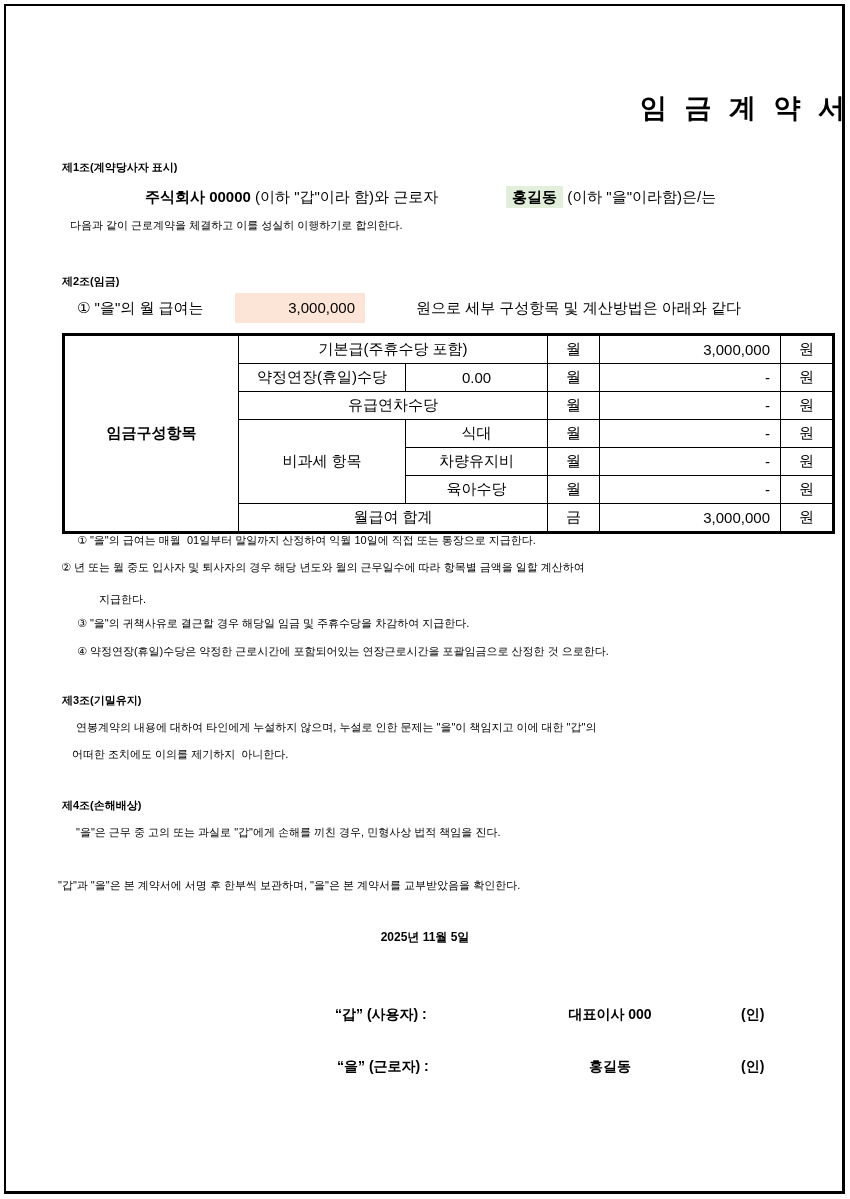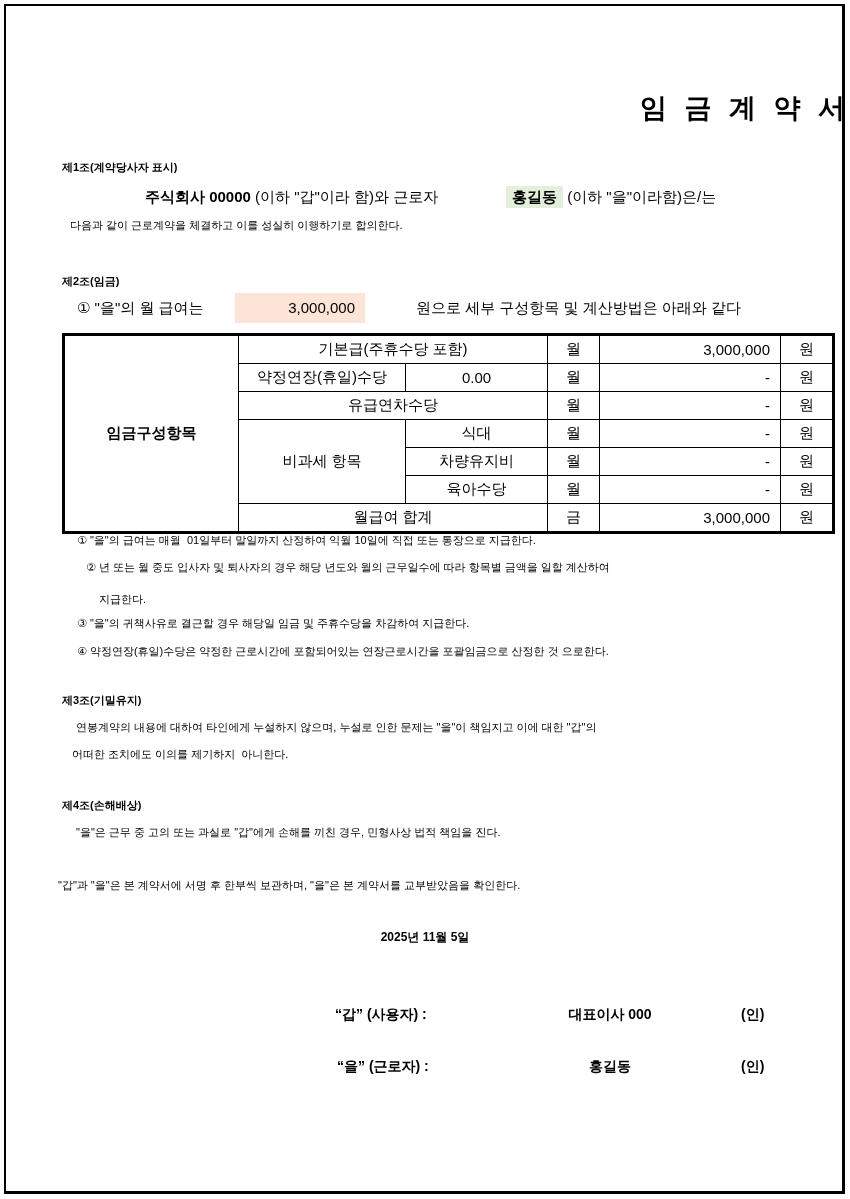--- a/index.html
+++ b/index.html
@@ -178,21 +178,21 @@
       <tr>
         <td colspan="2">월급여 합계</td>
         <td>금</td>
         <td class="amt">3,000,000</td>
         <td>원</td>
       </tr>
     </tbody>
   </table>
 
   <div class="line" style="top:530px; left:77px;">① "을"의 급여는 매월  01일부터 말일까지 산정하여 익월 10일에 직접 또는 통장으로 지급한다.</div>
-  <div class="line" style="top:557px; left:86px;">② 년 또는 월 중도 입사자 및 퇴사자의 경우 해당 년도와 월의 근무일수에 따라 항목별 금액을 일할 계산하여</div>
+  <div class="line" style="top:557px; left:61px;">② 년 또는 월 중도 입사자 및 퇴사자의 경우 해당 년도와 월의 근무일수에 따라 항목별 금액을 일할 계산하여</div>
   <div class="line" style="top:589px; left:99px;text-align:right;">지급한다.</div>
   <div class="line" style="top:613px; left:77px;">③ "을"의 귀책사유로 결근할 경우 해당일 임금 및 주휴수당을 차감하여 지급한다.</div>
   <div class="line" style="top:641px; left:77px;">④ 약정연장(휴일)수당은 약정한 근로시간에 포함되어있는 연장근로시간을 포괄임금으로 산정한 것 으로한다.</div>
 
   <div class="line bold" style="top:690px; left:62px;">제3조(기밀유지)</div>
   <div class="line" style="top:717px; left:76px;">연봉계약의 내용에 대하여 타인에게 누설하지 않으며, 누설로 인한 문제는 "을"이 책임지고 이에 대한 "갑"의</div>
   <div class="line" style="top:744px; left:72px;">어떠한 조치에도 이의를 제기하지  아니한다.</div>
 
   <div class="line bold" style="top:795px; left:62px;">제4조(손해배상)</div>
   <div class="line" style="top:822px; left:76px;">"을"은 근무 중 고의 또는 과실로 "갑"에게 손해를 끼친 경우, 민형사상 법적 책임을 진다.</div>

